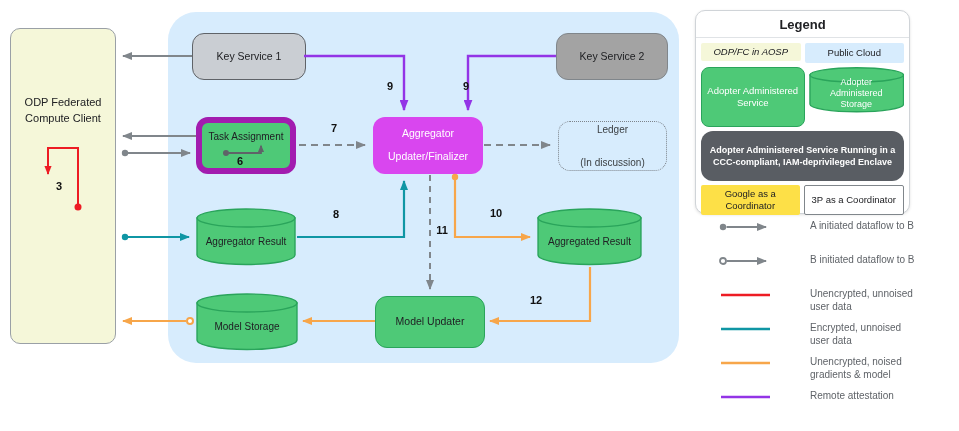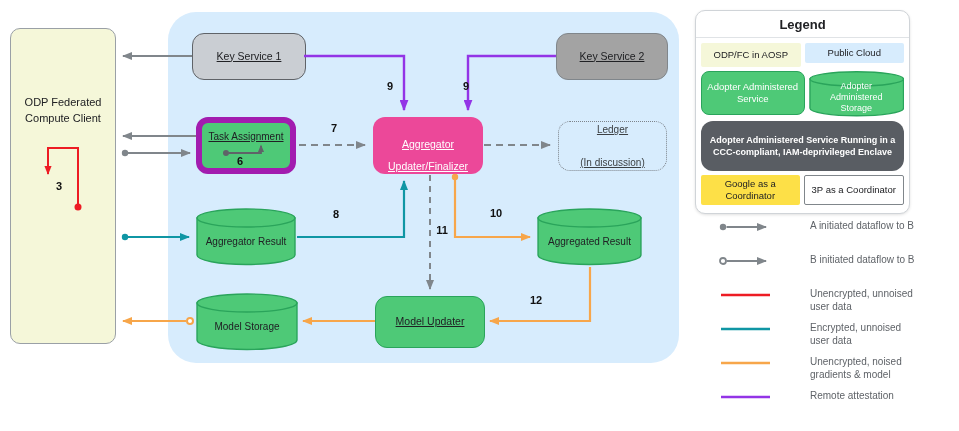--- a/index.html
+++ b/index.html
@@ -16,28 +16,28 @@
     position:absolute;top:66px;left:0;right:0;text-align:center;
     font-size:11px;line-height:1.45;color:#202124;padding:0 8px;
   }
   .blue-panel{
     position:absolute;left:168px;top:12px;width:511px;height:351px;
     background:#d7ecfd;border-radius:28px;
   }
   
   .node{
     position:absolute;display:flex;align-items:center;justify-content:center;
-    text-align:center;border-radius:12px;font-size:10.5px;line-height:1.3;text-decoration:underline;
+    text-align:center;border-radius:12px;font-size:10.5px;line-height:1.3;
   }
   .ks1{left:192px;top:33px;width:112px;height:45px;background:#caced3;border:1px solid #5f6368;}
   .ks2{left:556px;top:33px;width:110px;height:45px;background:#a3a3a3;border:1px solid #80868b;}
   .ta{left:196px;top:117px;width:100px;height:57px;background:#4ec977;border:6px solid #a21caf;
       align-items:flex-start;padding-top:7px;box-sizing:border-box;font-size:10px;}
-  .agg{left:373px;top:117px;width:110px;height:57px;background:#ec4899;color:#fff;
-       flex-direction:column;gap:9px;font-size:10.5px;justify-content:flex-end;}
+  .agg{left:373px;top:117px;width:110px;height:57px;background:#d946ef;color:#fff;
+       flex-direction:column;gap:9px;font-size:10.5px;}
   .ledger{left:558px;top:121px;width:107px;height:48px;border:1.5px dotted #7d838a;
           color:#3c4043;flex-direction:column;gap:20px;font-size:10px;background:transparent;}
   .mu{left:375px;top:296px;width:108px;height:50px;background:#4ec977;border:1px solid #2aa45b;}
   
   .cyl{position:absolute;}
   .cyl.enc{left:196px;top:208px;width:100px;height:58px;}
   .cyl.agr{left:537px;top:208px;width:105px;height:58px;}
   .cyl.ms {left:196px;top:293px;width:102px;height:58px;}
   .cyl-shape{position:absolute;inset:0;width:100%;height:100%;}
   .cyl-body{fill:#4ec977;stroke:#2aa45b;stroke-width:1.4;vector-effect:non-scaling-stroke;}
@@ -71,23 +71,23 @@
   .legend-title{
     font-size:13px;font-weight:700;text-align:center;padding:6px 0 5px 0;
     border-bottom:1px solid #e0e3e6;
   }
   .legend-body{flex:1;display:flex;flex-direction:column;gap:4px;padding:5px;}
   .legend-row{display:flex;gap:4px;}
   .lcell{
     flex:1;display:flex;align-items:center;justify-content:center;text-align:center;
     font-size:9.5px;line-height:1.25;border-radius:2px;padding:2px 3px;box-sizing:border-box;
   }
-  .lcell.aosp{background:#f5f7d9;height:24px;}
+  .lcell.aosp{background:#f5f7d9;height:18px;font-style:italic;}
   .lcell.cloud{background:#d7ecfd;height:20px;}
-  .lcell.svc{background:#4ec977;border:1px solid #2aa45b;border-radius:8px;height:44px;color:#fff;font-weight:500;}
+  .lcell.svc{background:#4ec977;border:1px solid #2aa45b;border-radius:8px;height:60px;color:#fff;font-weight:500;}
   .lcell.coord-g{background:#fde047;height:30px;}
   .lcell.coord-3p{background:#fff;border:1px solid #80868b;height:30px;}
   .lcyl{flex:1;position:relative;height:46px;}
   .lcyl .cyl-label{color:#fff;font-weight:500;font-size:9px;padding:9px 6px 2px 6px;}
   .enclave{
     background:#595d63;color:#fff;border-radius:12px;text-align:center;
     font-size:9px;font-weight:700;line-height:1.35;padding:6px 7px;min-height:38px;
     display:flex;align-items:center;justify-content:center;
   }
   

